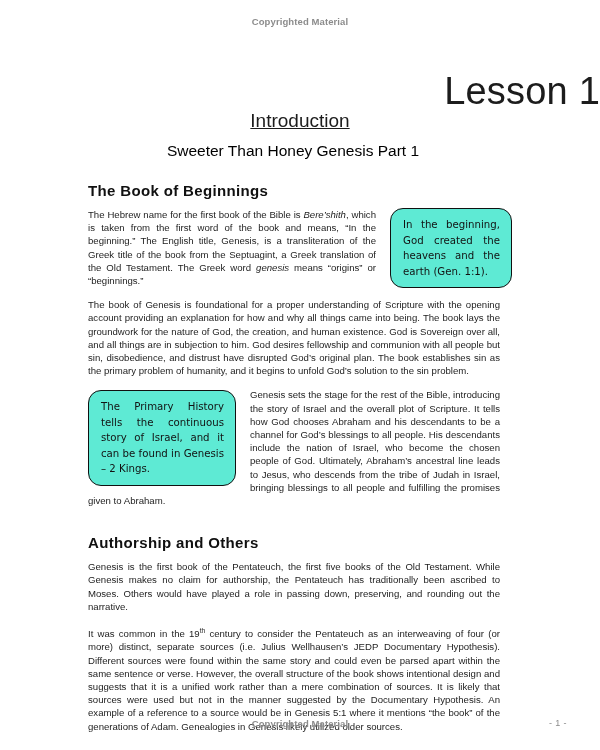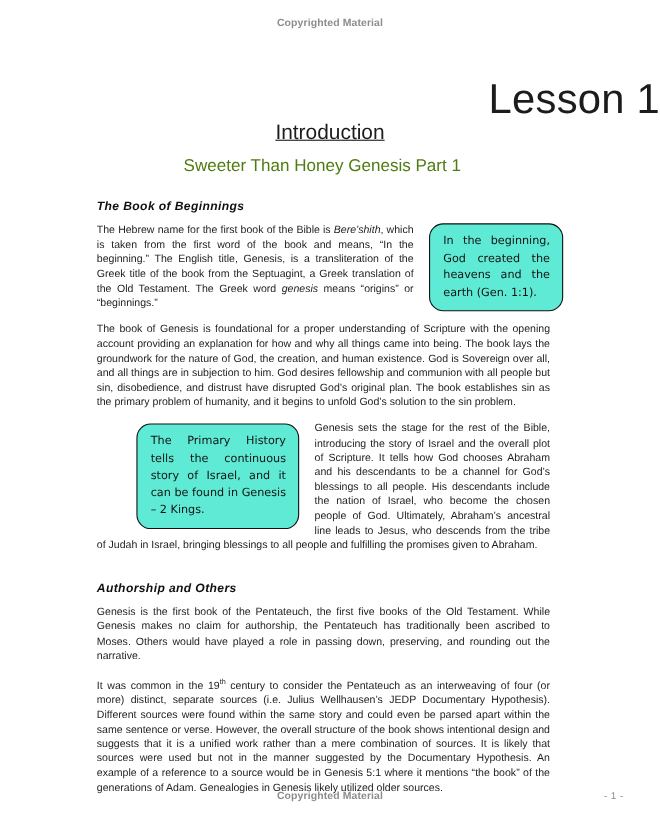--- a/index.html
+++ b/index.html
@@ -72,35 +72,34 @@
     color: #1c1c1c;
     text-decoration: underline;
   }
   .subtitle-2 {
     position: absolute;
     top: 142px;
     left: 0;
     width: 586px;
     text-align: center;
     font-size: 15.5px;
-    color: #4d7c0f;
+    color: #000000;
   }
   .content {
     position: absolute;
     top: 182px;
     left: 88px;
     width: 424px;
   }
   .section-heading {
-    font-size: 11px;
+    font-size: 15px;
     font-weight: bold;
     color: #101010;
     letter-spacing: 0.35px;
     margin: 0 0 9px 0;
-    font-style: italic;
   }
   p.body {
     font-size: 9.6px;
     line-height: 13.2px;
     text-align: justify;
     margin: 0 12px 11px 0;
     color: #1d1d1d;
   }
   p.body.last { margin-bottom: 0; }
   .em { font-style: italic; }
@@ -119,21 +118,21 @@
     padding: 8px 11px 8px 12px;
     font-family: "DejaVu Sans", sans-serif;
     font-size: 10.2px;
     line-height: 15.5px;
     text-align: justify;
     text-align-last: left;
     color: #121212;
     background: #5eead4;
   }
   .callout-verse { width: 122px; }
-  .callout-history { width: 148px; margin-left: 36px; }
+  .callout-history { width: 148px; }
   .clearfix::after { content: ""; display: table; clear: both; }
   .sup { font-size: 6.6px; vertical-align: super; }
   .block-wrap { position: relative; }
 </style>
 </head>
 <body>
 
 <div class="page">
 
   <div class="watermark-top">Copyrighted Material</div>

